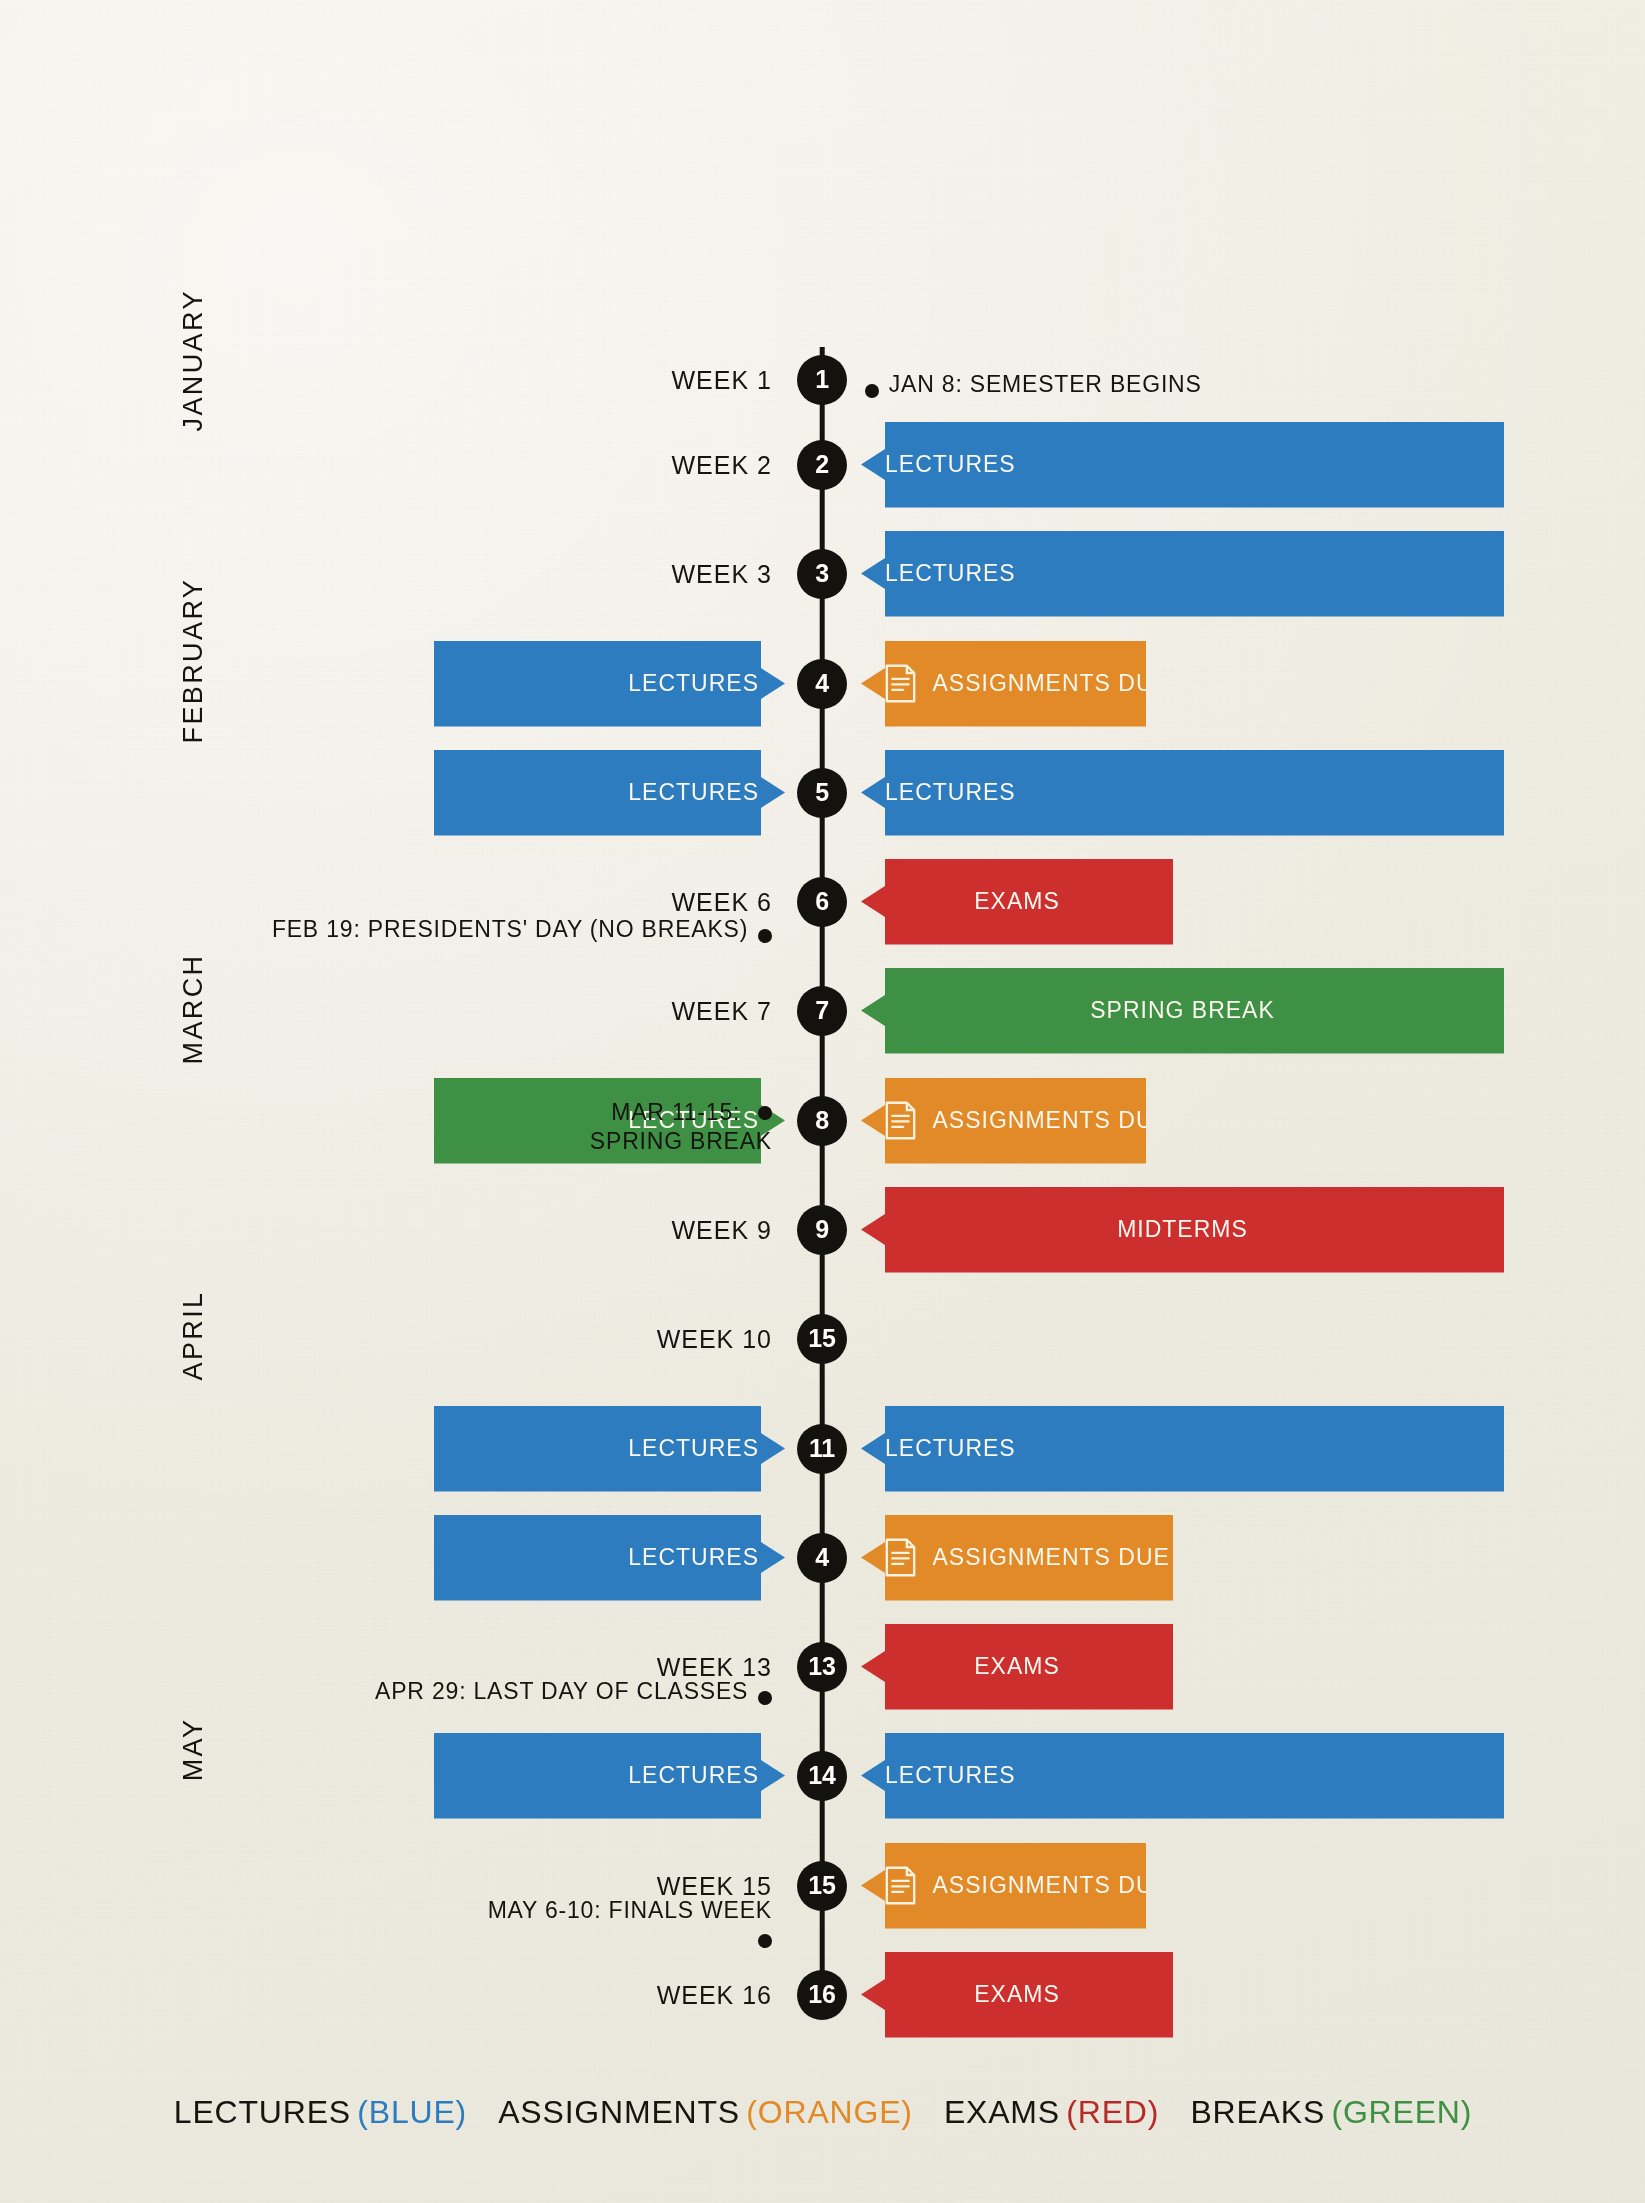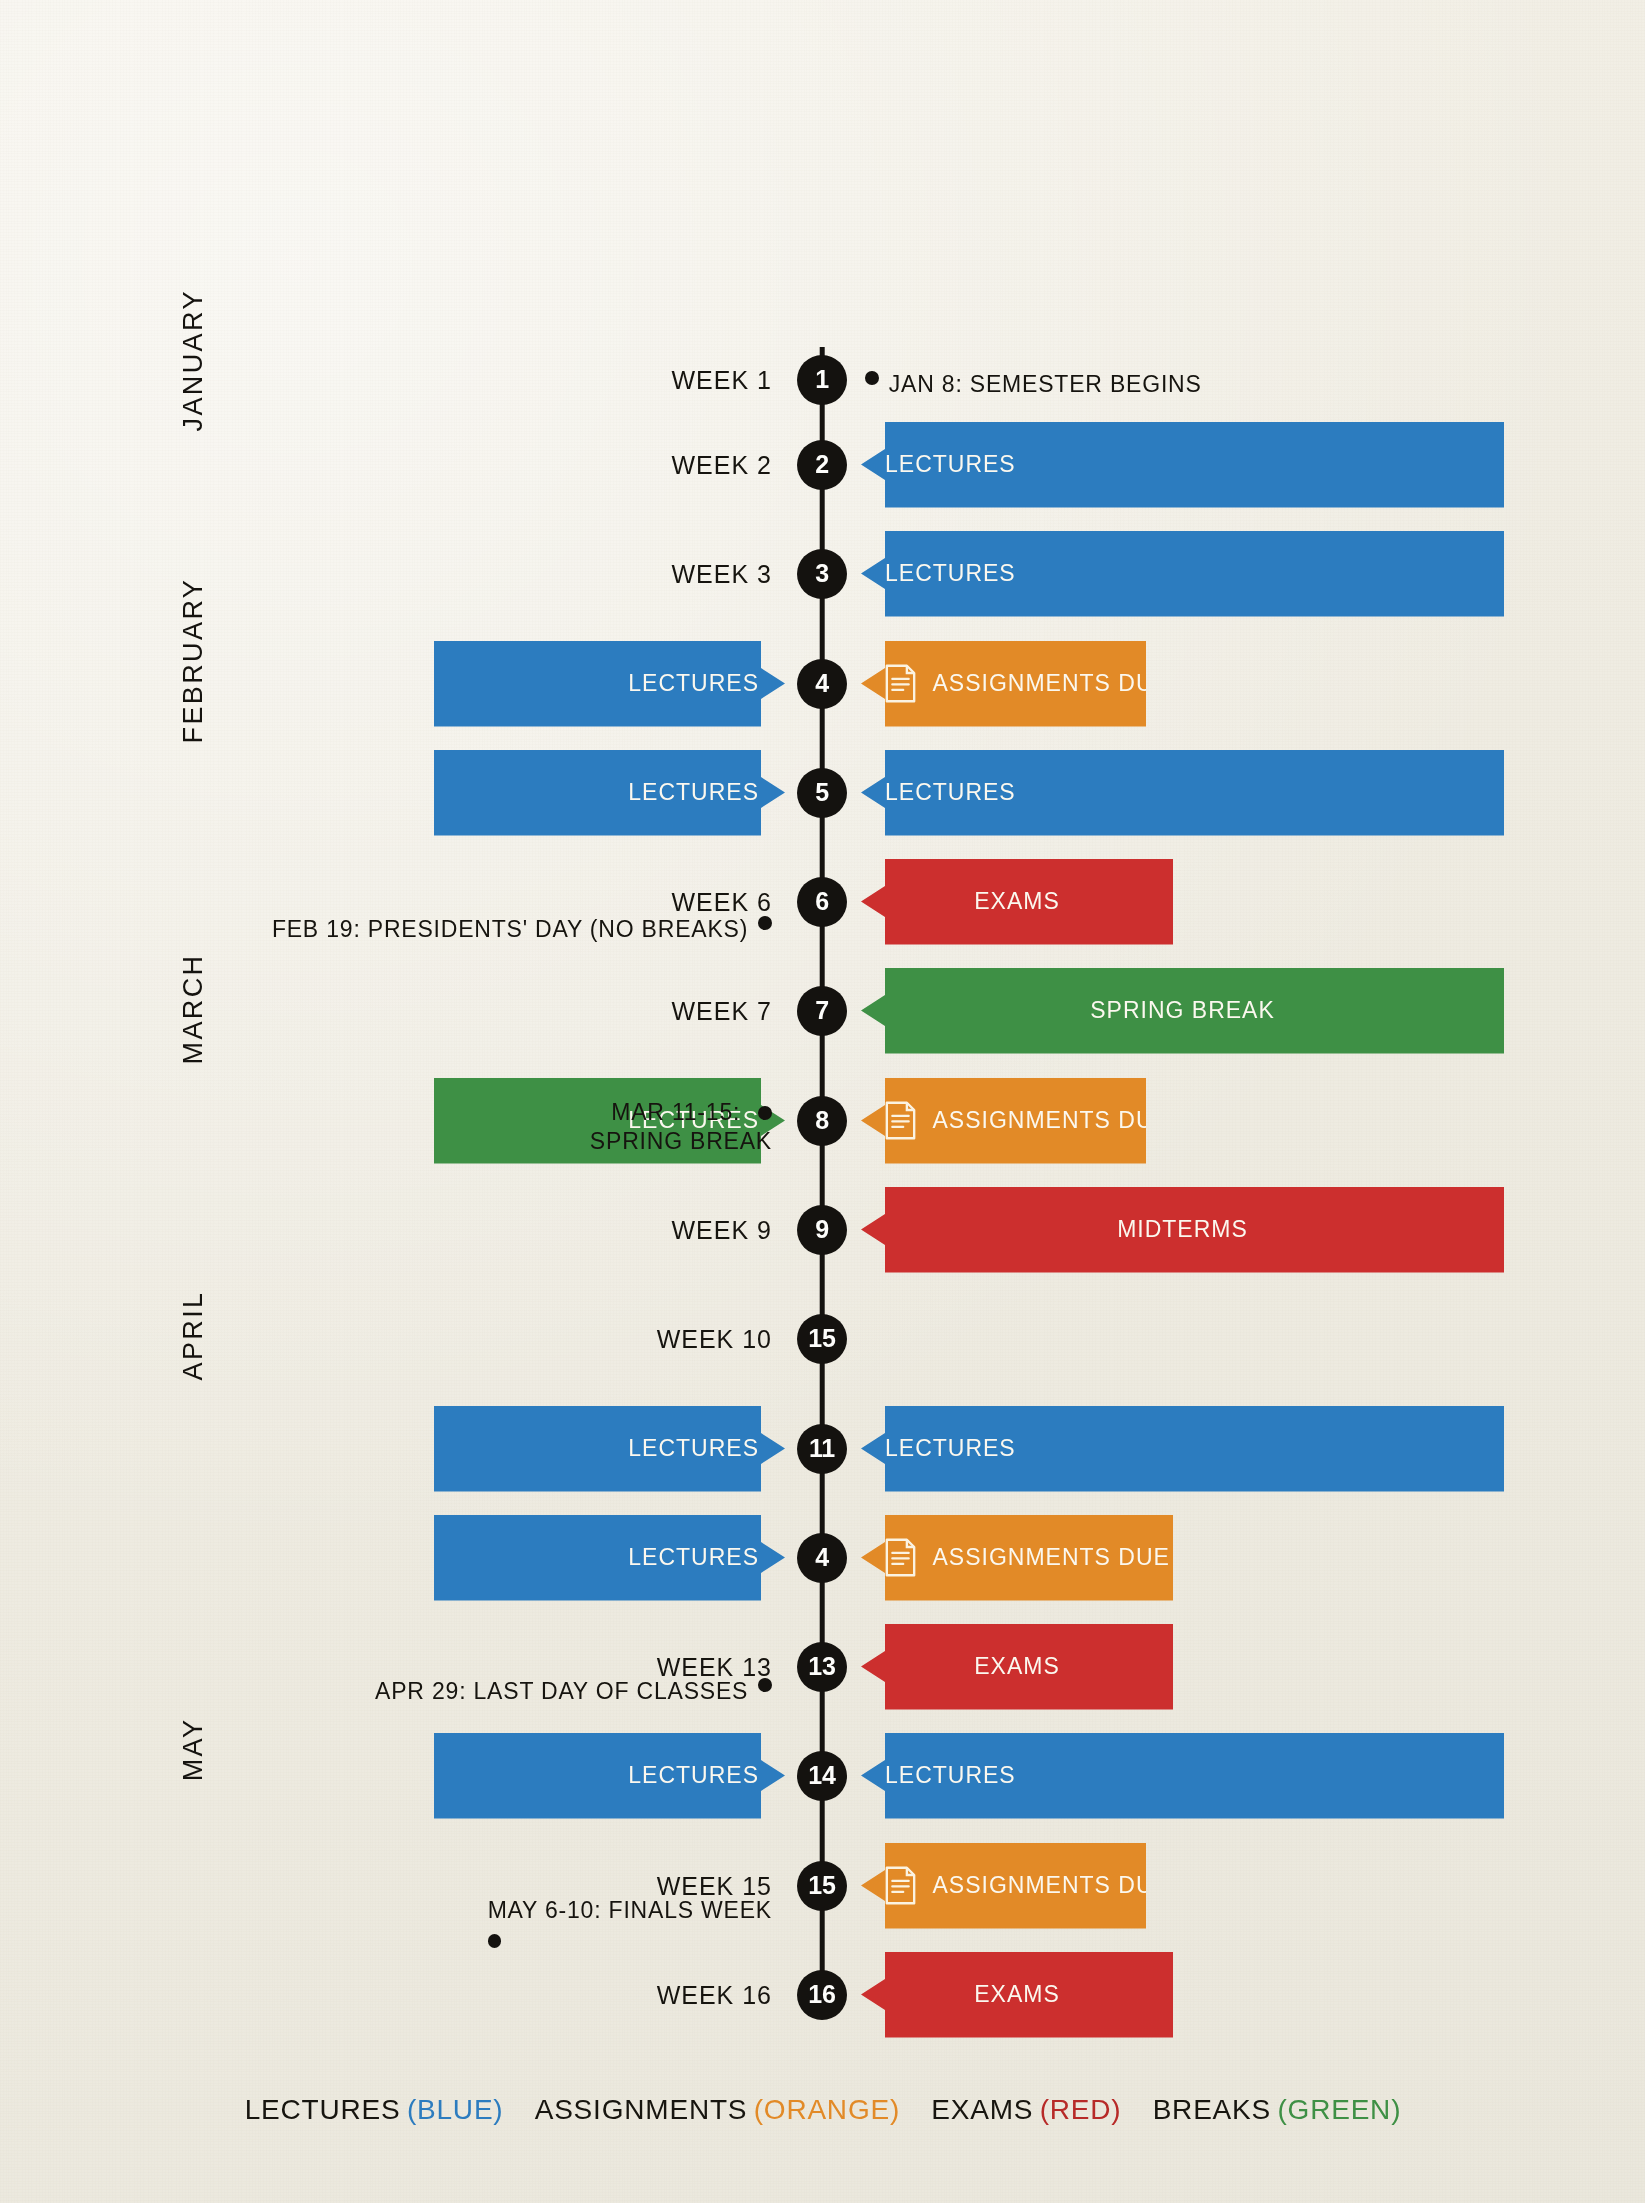--- a/index.html
+++ b/index.html
@@ -178,21 +178,21 @@
 
   
   .milestone {
     position: absolute;
     font-size: 23px;
     font-weight: 500;
     letter-spacing: 0.8px;
     color: #16140f;
     white-space: nowrap;
     display: flex;
-    align-items: flex-start;
+    align-items: flex-end;
     gap: 10px;
     z-index: 7;
   }
   .milestone .dot {
     width: 13.8px; height: 13.8px;
     border-radius: 50%;
     background: #14120f;
     flex: 0 0 auto;
   }
   .milestone.on-left  { right: 874px; justify-content: flex-end; }
@@ -204,21 +204,21 @@
   }
   .milestone.two-line .ml-1 { display: flex; align-items: center; justify-content: flex-end; gap: 18px; }
   .milestone.two-line .ml-2 { display: block; }
 
   
   #legend {
     position: absolute;
     left: 0; right: 0;
     top: 2094px;
     text-align: center;
-    font-size: 28px;
+    font-size: 32px;
     font-weight: 500;
     letter-spacing: 0.8px;
     color: #17150f;
     white-space: nowrap;
   }
   #legend .lg-item { display: inline-block; margin: 0 15.6px; }
   #legend .lg-key { margin-left: 6.4px; }
   .k-blue   { color: #2c7cbf; }
   .k-orange { color: #e28a27; }
   .k-red    { color: #b72a28; }

